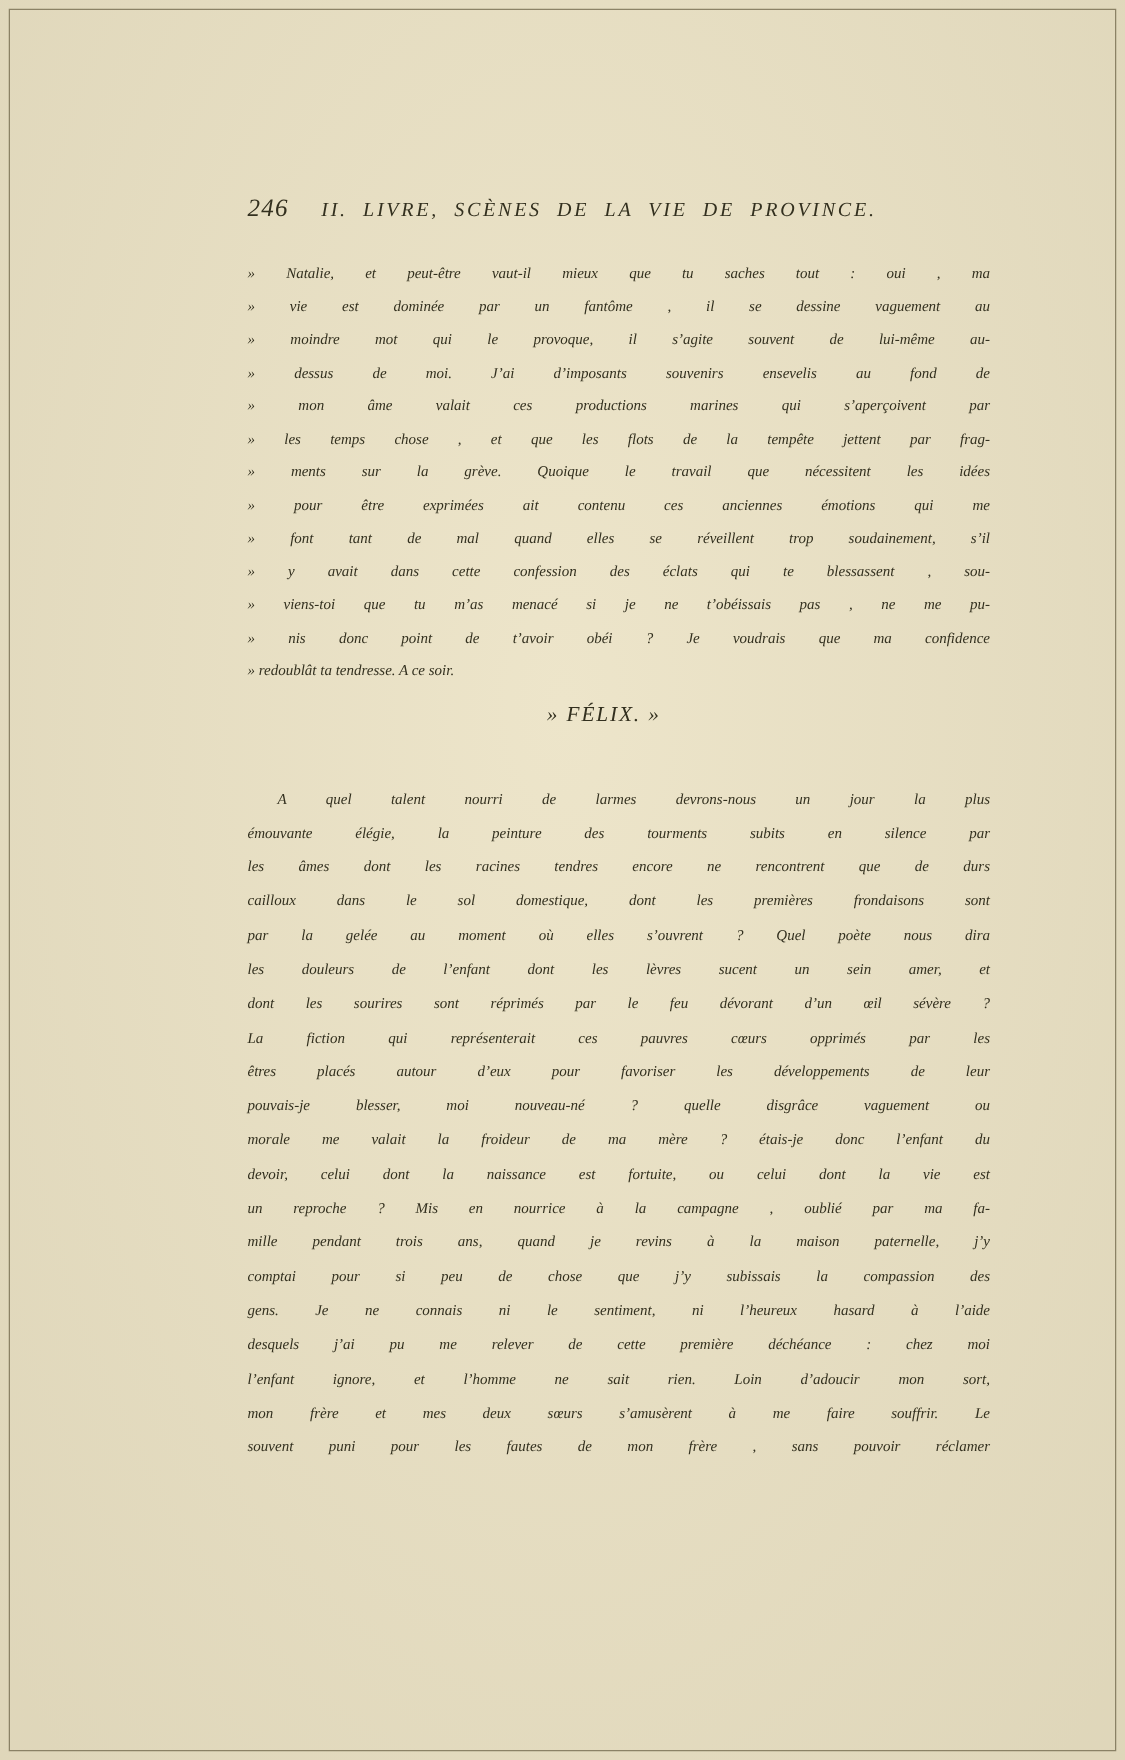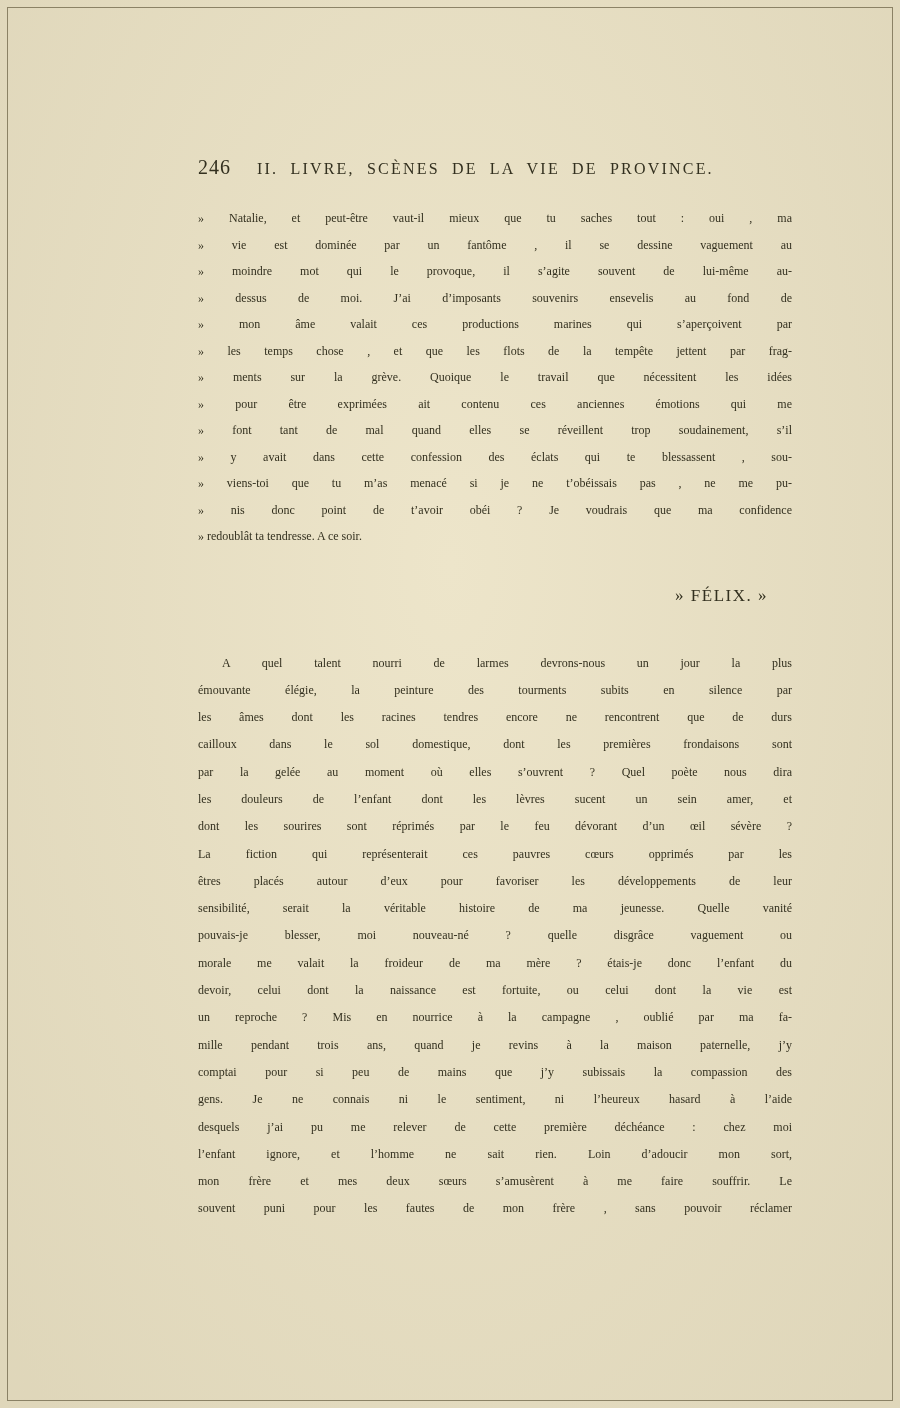--- a/index.html
+++ b/index.html
@@ -12,20 +12,21 @@
   }
   .page {
     position: relative;
     width: 900px;
     height: 1408px;
     background: #ebe2c4;
     background-image:
       radial-gradient(ellipse at 50% 40%, rgba(255,255,255,0.10), rgba(0,0,0,0.05) 95%);
     overflow: hidden;
     color: #33301f;
+    font-style: italic;
   }
   .frame {
     position: absolute;
     inset: 7px;
     border: 1px solid rgba(110, 100, 72, 0.75);
     pointer-events: none;
   }
   .textblock {
     position: absolute;
     left: 198px;
@@ -56,23 +57,23 @@
   }
   .letter .line {
     line-height: 26.5px;
   }
   .letter .line:last-child {
     text-align-last: left;
   }
   .signature {
     font-size: 17px;
     letter-spacing: 1.5px;
-    text-align: right;
+    text-align: center;
     padding-right: 24px;
-    margin-top: 36px;
+    margin-top: 12px;
   }
   .para {
     margin-top: 44px;
   }
   .para .line {
     line-height: 27.3px;
   }
   .para .line:first-child {
     text-indent: 24px;
   }
@@ -111,27 +112,26 @@
     <div class="para">
         <div class="line">A quel talent nourri de larmes devrons-nous un jour la plus</div>
         <div class="line">émouvante élégie, la peinture des tourments subits en silence par</div>
         <div class="line">les âmes dont les racines tendres encore ne rencontrent que de durs</div>
         <div class="line">cailloux dans le sol domestique, dont les premières frondaisons sont</div>
         <div class="line">par la gelée au moment où elles s’ouvrent ? Quel poète nous dira</div>
         <div class="line">les douleurs de l’enfant dont les lèvres sucent un sein amer, et</div>
         <div class="line">dont les sourires sont réprimés par le feu dévorant d’un œil sévère ?</div>
         <div class="line">La fiction qui représenterait ces pauvres cœurs opprimés par les</div>
         <div class="line">êtres placés autour d’eux pour favoriser les développements de leur</div>
-        <div class="line">sensibilité, serait la véritable histoire de ma jeunesse. Quelle vanité</div>
         <div class="line">pouvais-je blesser, moi nouveau-né ? quelle disgrâce vaguement ou</div>
         <div class="line">morale me valait la froideur de ma mère ? étais-je donc l’enfant du</div>
         <div class="line">devoir, celui dont la naissance est fortuite, ou celui dont la vie est</div>
         <div class="line">un reproche ? Mis en nourrice à la campagne , oublié par ma fa-</div>
         <div class="line">mille pendant trois ans, quand je revins à la maison paternelle, j’y</div>
-        <div class="line">comptai pour si peu de mains que j’y subissais la compassion des</div>
+        <div class="line">comptai pour si peu de chose que j’y subissais la compassion des</div>
         <div class="line">gens. Je ne connais ni le sentiment, ni l’heureux hasard à l’aide</div>
         <div class="line">desquels j’ai pu me relever de cette première déchéance : chez moi</div>
         <div class="line">l’enfant ignore, et l’homme ne sait rien. Loin d’adoucir mon sort,</div>
         <div class="line">mon frère et mes deux sœurs s’amusèrent à me faire souffrir. Le</div>
         <div class="line">souvent puni pour les fautes de mon frère , sans pouvoir réclamer</div>
       </div>
 
   </div>
 </div>
 

